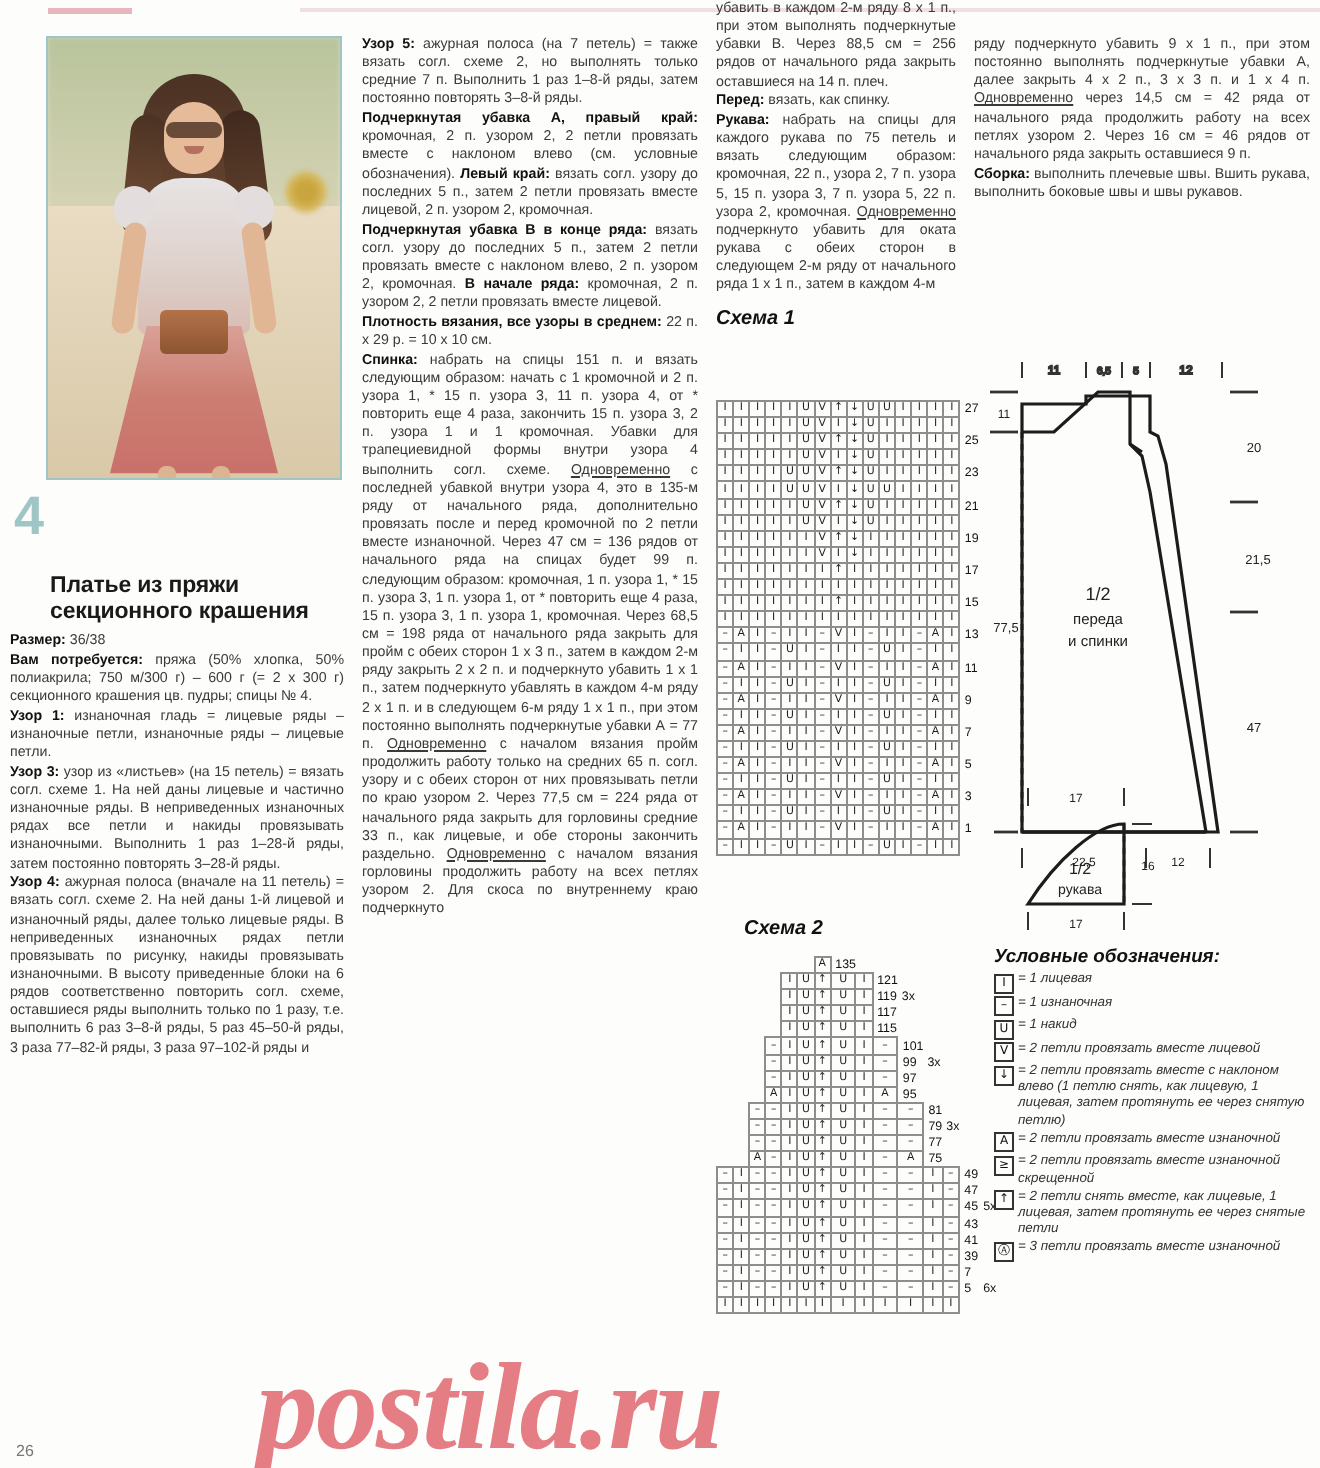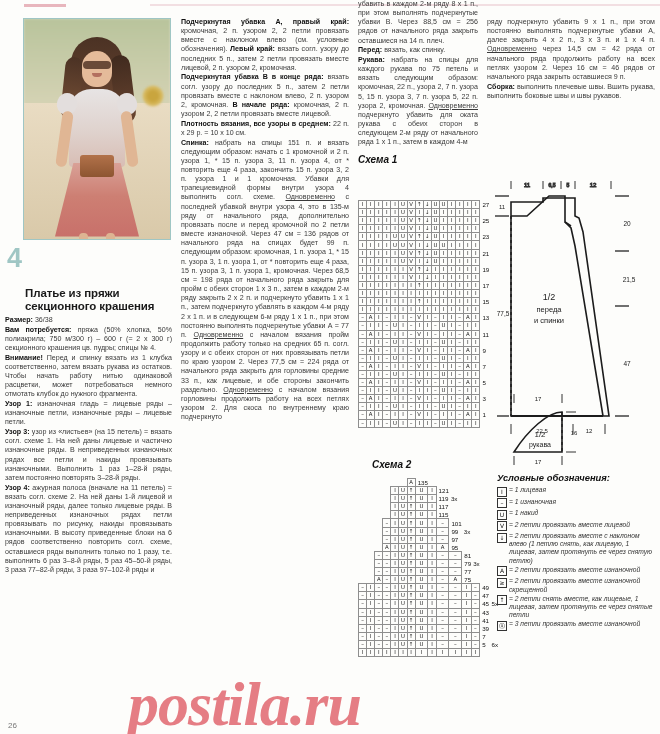--- a/index.html
+++ b/index.html
@@ -160,29 +160,29 @@
     </div>
 
     <div class="title-wrap">
       <div class="big-num">4</div>
       <div class="title">Платье из пряжи секционного крашения</div>
     </div>
 
     <div class="body-txt">
         <p><b>Размер:</b> 36/38</p>
         <p><b>Вам потребуется:</b> пряжа (50% хлопка, 50% полиакрила; 750 м/300 г) – 600 г (= 2 x 300 г) секционного крашения цв. пудры; спицы № 4.</p>
-        <p><b>Внимание!</b> Перед и спинку вязать из 1 клубка соответственно, затем вязать рукава из остатков. Чтобы начать работу нитью одинаковой расцветки, может потребоваться немного отмотать клубок до нужного фрагмента.</p>
         <p><b>Узор 1:</b> изнаночная гладь = лицевые ряды – изнаночные петли, изнаночные ряды – лицевые петли.</p>
         <p><b>Узор 3:</b> узор из «листьев» (на 15 петель) = вязать согл. схеме 1. На ней даны лицевые и частично изнаночные ряды. В неприведенных изнаночных рядах все петли и накиды провязывать изнаночными. Выполнить 1 раз 1–28-й ряды, затем постоянно повторять 3–28-й ряды.</p>
         <p><b>Узор 4:</b> ажурная полоса (вначале на 11 петель) = вязать согл. схеме 2. На ней даны 1-й лицевой и изнаночный ряды, далее только лицевые ряды. В неприведенных изнаночных рядах петли провязывать по рисунку, накиды провязывать изнаночными. В высоту приведенные блоки на 6 рядов соответственно повторить согл. схеме, оставшиеся ряды выполнить только по 1 разу, т.е. выполнить 6 раз 3–8-й ряды, 5 раз 45–50-й ряды, 3 раза 77–82-й ряды, 3 раза 97–102-й ряды и</p>
       </div>
   </div>
 
   <div class="col2">
     <div class="body-txt">
+        <p><b>Узор 5:</b> ажурная полоса (на 7 петель) = также вязать согл. схеме 2, но выполнять только средние 7 п. Выполнить 1 раз 1–8-й ряды, затем постоянно повторять 3–8-й ряды.</p>
         <p><b>Подчеркнутая убавка А, правый край:</b> кромочная, 2 п. узором 2, 2 петли провязать вместе с наклоном влево (см. условные обозначения). <b>Левый край:</b> вязать согл. узору до последних 5 п., затем 2 петли провязать вместе лицевой, 2 п. узором 2, кромочная.</p>
         <p><b>Подчеркнутая убавка В в конце ряда:</b> вязать согл. узору до последних 5 п., затем 2 петли провязать вместе с наклоном влево, 2 п. узором 2, кромочная. <b>В начале ряда:</b> кромочная, 2 п. узором 2, 2 петли провязать вместе лицевой.</p>
         <p><b>Плотность вязания, все узоры в среднем:</b> 22 п. x 29 р. = 10 x 10 см.</p>
         <p><b>Спинка:</b> набрать на спицы 151 п. и вязать следующим образом: начать с 1 кромочной и 2 п. узора 1, * 15 п. узора 3, 11 п. узора 4, от * повторить еще 4 раза, закончить 15 п. узора 3, 2 п. узора 1 и 1 кромочная. Убавки для трапециевидной формы внутри узора 4 выполнить согл. схеме. <u>Одновременно</u> с последней убавкой внутри узора 4, это в 135-м ряду от начального ряда, дополнительно провязать после и перед кромочной по 2 петли вместе изнаночной. Через 47 см = 136 рядов от начального ряда на спицах будет 99 п. следующим образом: кромочная, 1 п. узора 1, * 15 п. узора 3, 1 п. узора 1, от * повторить еще 4 раза, 15 п. узора 3, 1 п. узора 1, кромочная. Через 68,5 см = 198 ряда от начального ряда закрыть для пройм с обеих сторон 1 x 3 п., затем в каждом 2-м ряду закрыть 2 x 2 п. и подчеркнуто убавить 1 x 1 п., затем подчеркнуто убавлять в каждом 4-м ряду 2 x 1 п. и в следующем 6-м ряду 1 x 1 п., при этом постоянно выполнять подчеркнутые убавки А = 77 п. <u>Одновременно</u> с началом вязания пройм продолжить работу только на средних 65 п. согл. узору и с обеих сторон от них провязывать петли по краю узором 2. Через 77,5 см = 224 ряда от начального ряда закрыть для горловины средние 33 п., как лицевые, и обе стороны закончить раздельно. <u>Одновременно</u> с началом вязания горловины продолжить работу на всех петлях узором 2. Для скоса по внутреннему краю подчеркнуто</p>
       </div>
   </div>
 
   <div class="col3">
     <div class="body-txt">
         <p>убавить в каждом 2-м ряду 8 x 1 п., при этом выполнять подчеркнутые убавки В. Через 88,5 см = 256 рядов от начального ряда закрыть оставшиеся на 14 п. плеч.</p>

